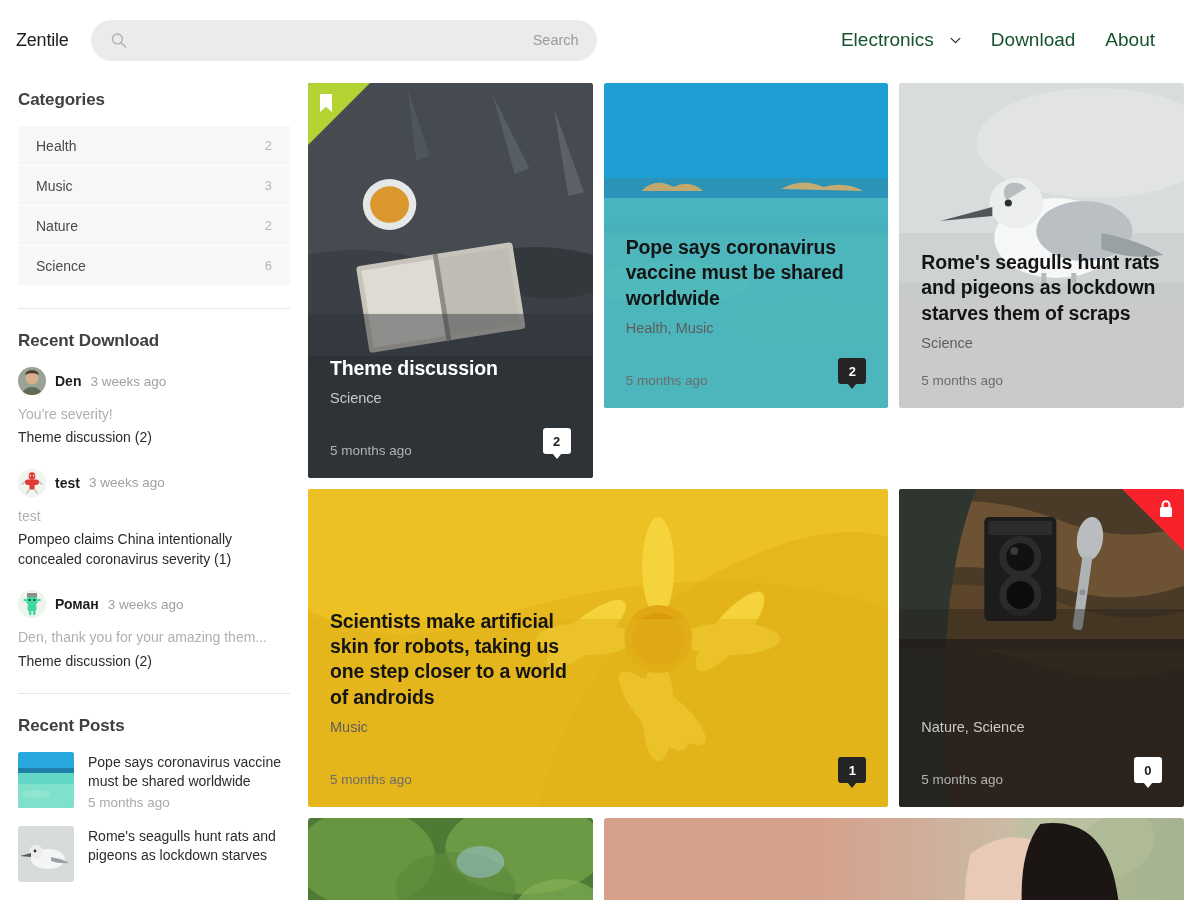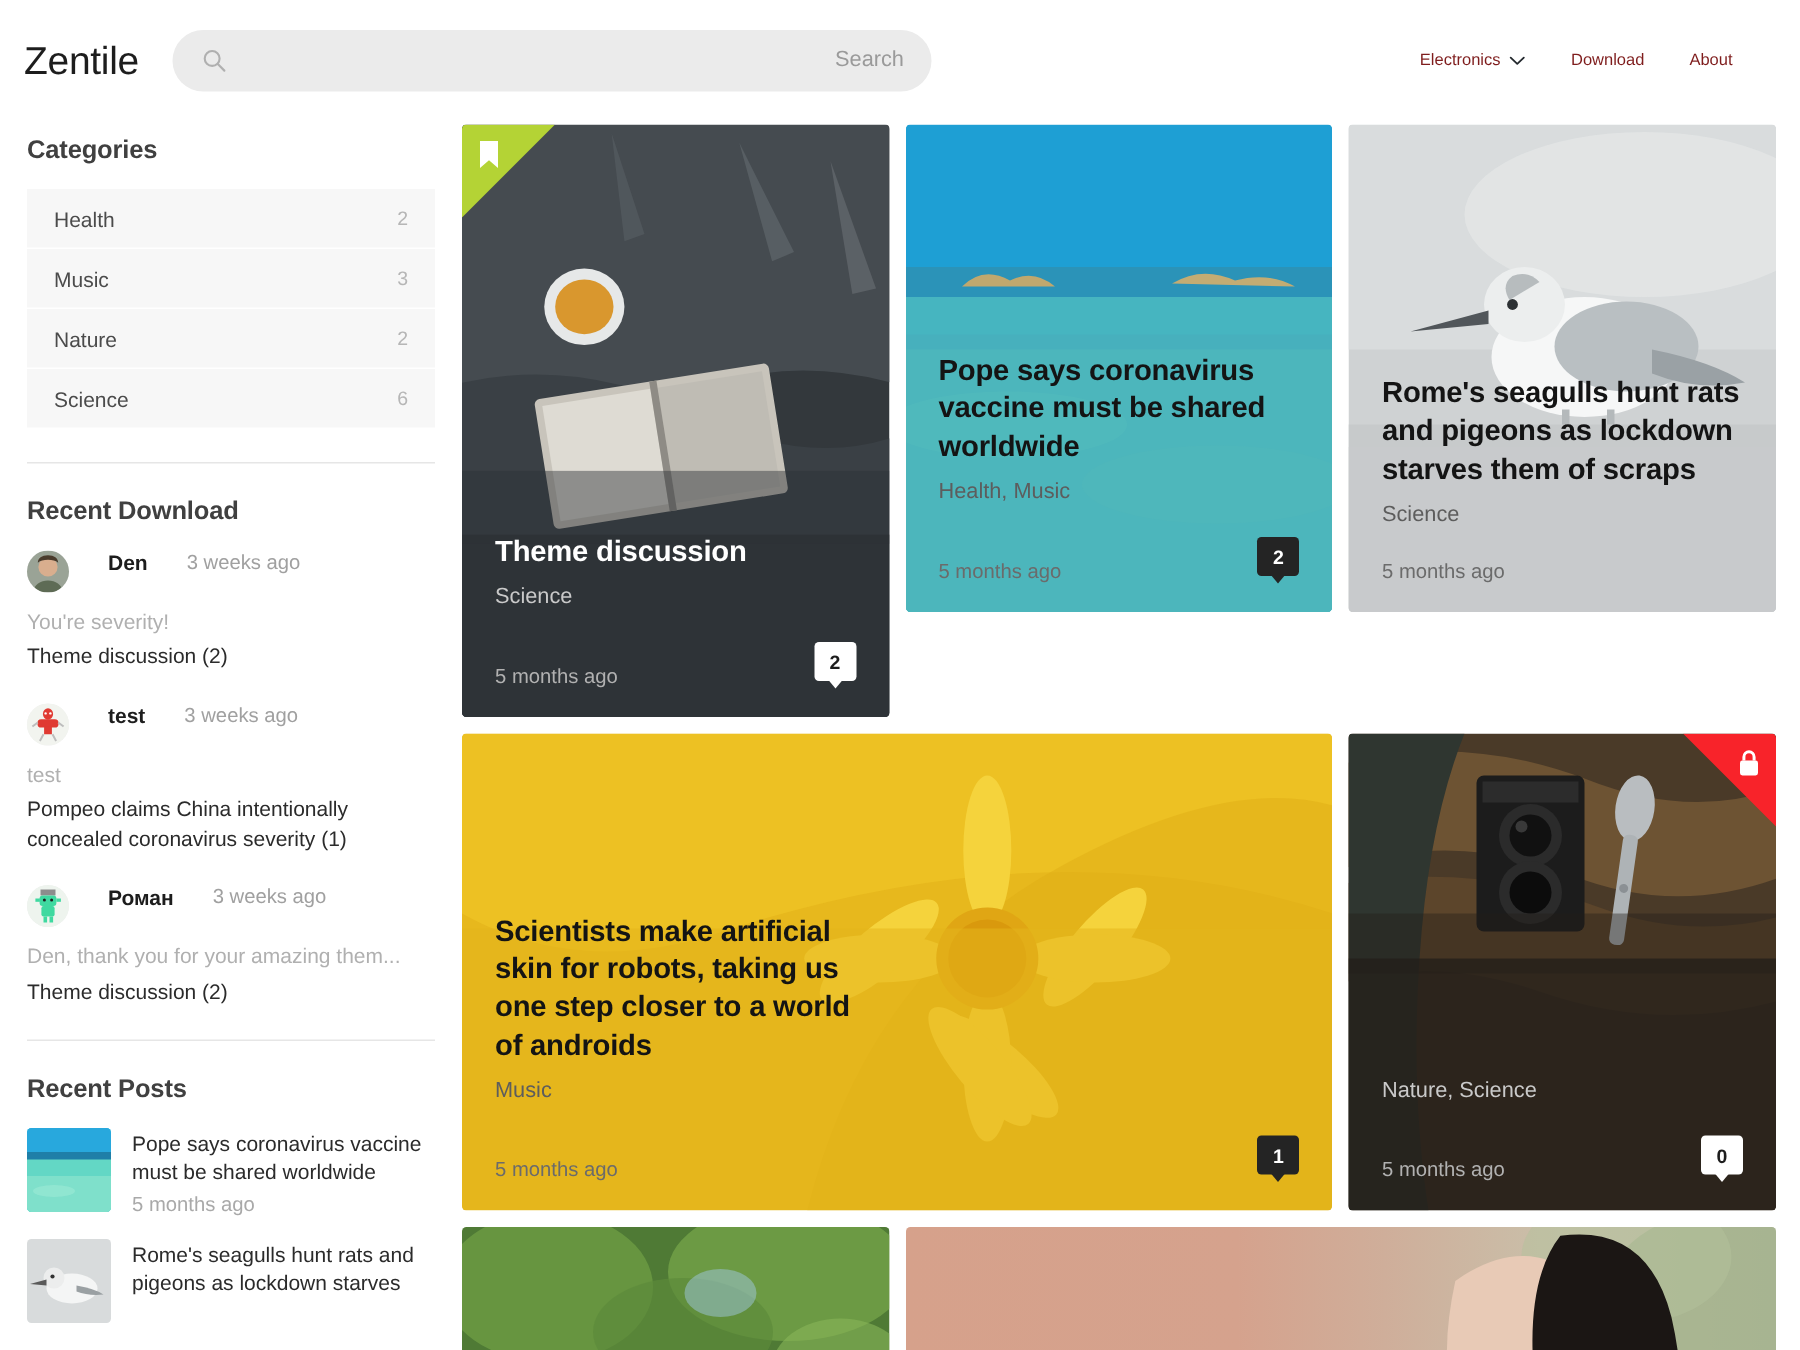--- a/index.html
+++ b/index.html
@@ -13,21 +13,21 @@
 
   
   .header {
     height: 80px;
     display: flex;
     align-items: center;
     padding: 0 45px 0 16px;
     background: #ffffff;
   }
   .logo {
-    font-size: 26px;
+    font-size: 18px;
     font-weight: 400;
     letter-spacing: -0.2px;
     color: #1d1d1d;
     margin-right: 22px;
   }
   .search-wrap {
     position: relative;
     width: 506px;
     height: 41px;
   }
@@ -50,25 +50,25 @@
     width: 17px; height: 17px;
     pointer-events: none;
   }
   .nav {
     margin-left: auto;
     display: flex;
     align-items: center;
     gap: 30px;
   }
   .nav-item {
-    font-size: 11px;
-    color: #7f1d1d;
+    font-size: 19px;
+    color: #14532d;
     display: flex;
     align-items: center;
-    gap: 6px;
+    gap: 16px;
     cursor: pointer;
     white-space: nowrap;
   }
   .chev { display: inline-block; width: 11px; height: 7px; }
 
   
   .page { display: flex; height: 820px; }
   .sidebar {
     width: 308px;
     flex: 0 0 308px;
@@ -109,22 +109,22 @@
   }
   .cat-item.active .count { color: #ffffff; font-weight: bold; }
   .divider {
     border-top: 1px solid #e6e6e6;
     margin: 22px 0 22px 0;
   }
 
   .comment { margin-bottom: 21px; }
   .comment-head {
     display: flex;
-    align-items: flex-start;
-    gap: 26px;
+    align-items: center;
+    gap: 9px;
     margin-bottom: 9px;
   }
   .avatar {
     width: 28px; height: 28px;
     border-radius: 50%;
     flex: 0 0 28px;
     overflow: hidden;
     background: #eee;
   }
   .c-author { font-size: 14px; font-weight: bold; color: #1d1d1d; }

